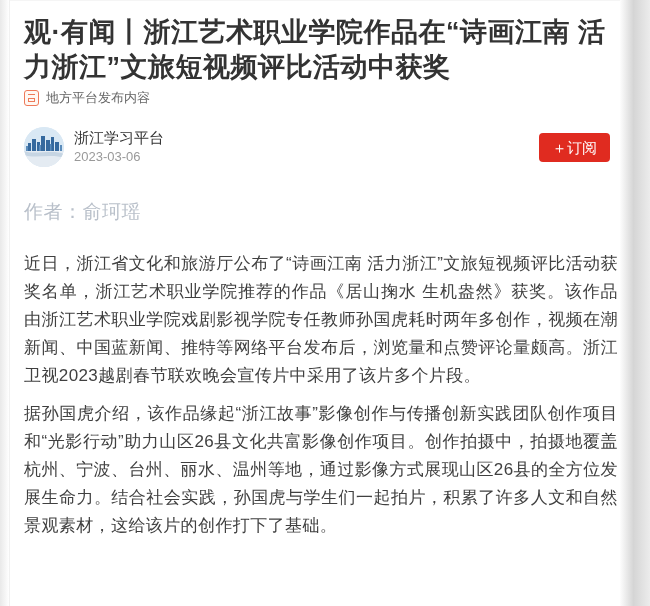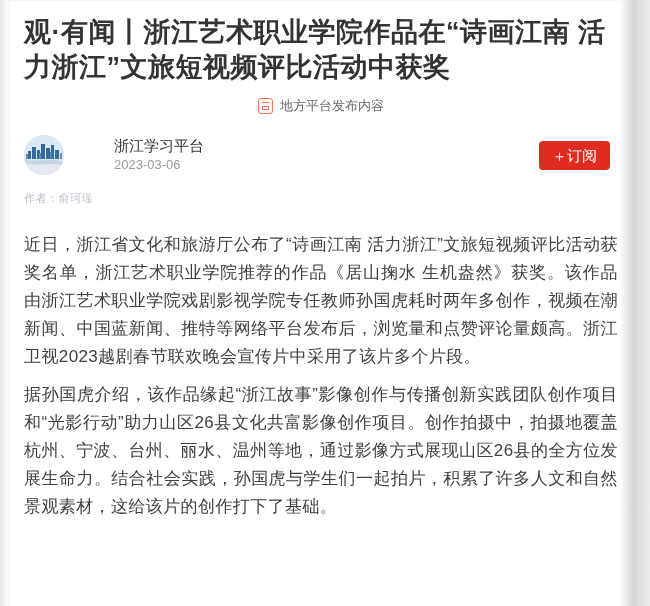--- a/index.html
+++ b/index.html
@@ -34,24 +34,23 @@
   }
   .content{width:594px;}
   h1.article-title{
     font-size:27px;
     line-height:35px;
     font-weight:600;
     color:var(--title-color);
     letter-spacing:0.5px;
   }
   .tag-row{
-    margin-top:12px;
+    margin-top:4px;
     display:flex;align-items:center;gap:7px;
     height:18px;
-    justify-content:center;
   }
   .tag-icon{
     width:15px;height:16px;flex:0 0 auto;
     border:1px solid var(--tag-orange);
     border-radius:3px;
     background:#fff8f3;
     position:relative;
   }
   .tag-icon::before{
     content:"";
@@ -64,21 +63,20 @@
     position:absolute;left:3px;bottom:3px;right:3px;top:8px;
     border-left:1.5px solid var(--tag-orange);
     border-right:1.5px solid var(--tag-orange);
     border-bottom:1.5px solid var(--tag-orange);
   }
   .tag-label{font-size:13px;color:#666;}
   .publisher-row{
     margin-top:20px;
     display:flex;align-items:center;
     height:40px;
-    gap:40px;
   }
   .avatar{
     width:40px;height:40px;border-radius:50%;
     overflow:hidden;flex:0 0 auto;
     background:linear-gradient(#d8e7f3,#eaf1f7);
   }
   .publisher-meta{margin-left:10px;flex:1 1 auto;}
   .publisher-name{font-size:15px;color:#333;line-height:19px;}
   .publish-date{font-size:13px;color:var(--muted-color);line-height:18px;margin-top:1px;}
   .subscribe-btn{
@@ -87,22 +85,22 @@
     background:var(--accent-red);
     color:#fff;
     font-size:15px;
     line-height:1;
     padding:7px 13px;
     border:none;border-radius:4px;
     cursor:pointer;
     font-family:inherit;
   }
   .author-line{
-    margin-top:16px;
-    font-size:11px;
+    margin-top:32px;
+    font-size:19px;
     color:var(--faint-color);
     letter-spacing:0.5px;
   }
   .article-body{margin-top:25px;}
   .article-body p{
     font-size:17px;
     line-height:28px;
     color:var(--body-color);
     text-align:justify;
     letter-spacing:0.4px;

